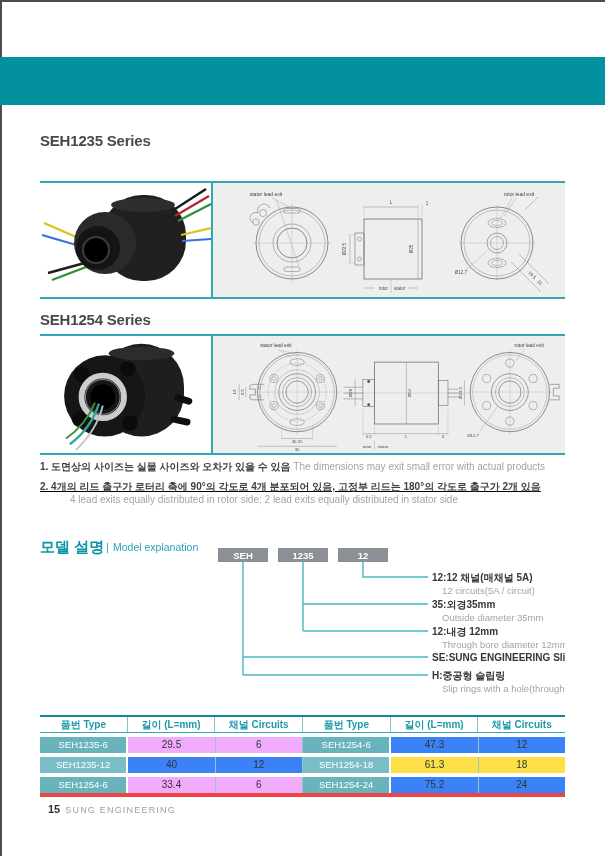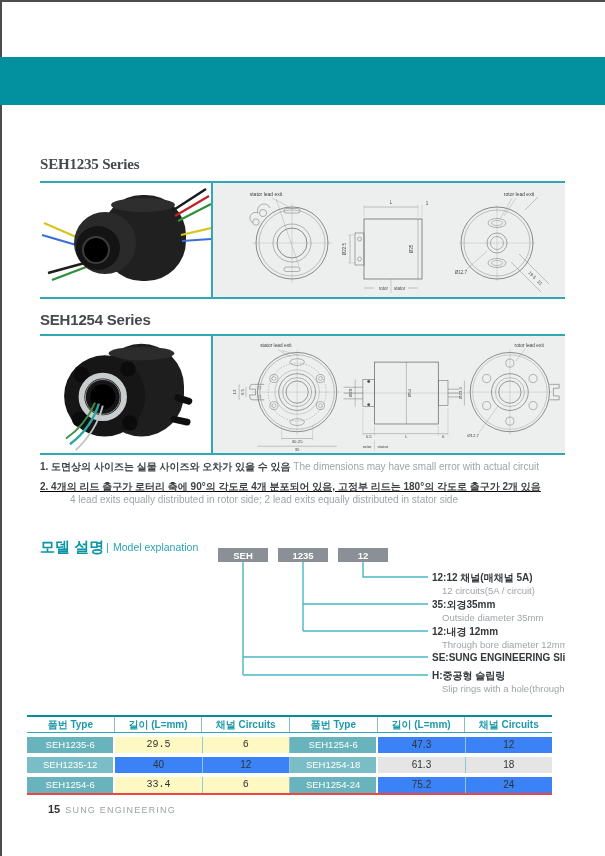--- a/index.html
+++ b/index.html
@@ -29,60 +29,60 @@
   
   .note { left:40px; width:530px; font-size:10px; line-height:12px; white-space:nowrap; }
   .note .ko { font-weight:700; color:#3E4245; }
   .note .en { font-weight:400; color:#9FA5A7; }
   .note-indent { left:50px;margin-left:20px; }
 
   
   .model-svg text { font-family:"Liberation Sans","DejaVu Sans",sans-serif; }
 
   
-  .spec-table { left:27px; top:715px; width:525px; border-bottom:2px solid #ef4444; }
+  .spec-table { left:40px; top:715px; width:525px; border-bottom:4px solid #ef4444; }
   .t-header {
     display:flex; height:15px; align-items:center;
     border-top:2.5px solid #0B8C9B; border-bottom:1.5px solid #2FA8B3;
   }
   .t-header .hc {
     flex:1; text-align:center; font-size:10px; font-weight:700; color:#1C9AAA;
     border-right:1px solid #7FC3CB; line-height:15px;
   }
   .t-header .hc:last-child { border-right:none; }
   .t-row { display:flex; height:16px; margin-top:4px;justify-content:space-between; }
   .t-row .tc {
     flex:1; text-align:center; font-size:10px; line-height:16px; color:#303436;
   }
   .tc.type  { color:#ffffff; font-size:9.5px; border-right:2px solid #ffffff; box-sizing:border-box; }
   .tc.sep   { border-right:1px solid #8FC8CF; box-sizing:border-box; }
   .bg-teal-a { background:#69B3BD; }
   .bg-teal-b { background:#7BBDC6; }
-  .bg-shade-a { background:#fef9c3;font-family:Liberation Mono, monospace; }
+  .bg-shade-a { background:#f0abfc; }
   .bg-shade-b { background:#3b82f6; }
-  .bg-shade-c { background:#e5e5e5; }
+  .bg-shade-c { background:#fde047; }
 
   
   .footer { left:48px; top:803px; font-size:9px; color:#9BA1A3; letter-spacing:1.2px; }
   .footer .pageno { font-size:11px; font-weight:700; color:#2F3336; letter-spacing:0; margin-right:5px; }
 
   
   svg .geo { stroke:#6e6e6e; fill:none; }
   svg .thin { stroke:#9a9a9a; fill:none; }
   svg text.dim { font-size:4.5px; fill:#4a4a4a; }
   svg text.lbl { font-size:5px; fill:#3f3f3f; }
 </style>
 </head>
 <body>
 
 <div class="abs page-border-top"></div>
 <div class="abs page-border-left"></div>
 <div class="abs header-band"></div>
 
-<div class="abs series-title" style="top:156px;font-family:Liberation Serif, serif;">SEH1235 Series</div>
+<div class="abs series-title" style="top:132px;">SEH1235 Series</div>
 
 <div class="abs panel" style="top:181px; height:118px;">
   <div class="photo-cell">
     <svg viewBox="0 0 171 114">
 
       <path d="M50,60 L4,40" stroke="#d6c51e" stroke-width="2.3" fill="none"></path>
       <path d="M50,66 L2,52" stroke="#3a6fd8" stroke-width="2.3" fill="none"></path>
       <path d="M52,78 L8,90" stroke="#1e1e1e" stroke-width="2.5" fill="none"></path>
       <path d="M54,81 L12,97" stroke="#2f8f3a" stroke-width="2.3" fill="none"></path>
 
@@ -284,21 +284,21 @@
         <line class="thin" x1="316" y1="13" x2="306" y2="26" stroke-width="0.4"></line>
         <text class="lbl" x="320" y="11" text-anchor="middle">rotor lead exit</text>
         <line class="thin" x1="268" y1="100" x2="288" y2="72" stroke-width="0.4"></line>
         <text class="dim" x="262" y="104" text-anchor="middle">Ø12.7</text>
       </g>
     </svg>
   </div>
 </div>
 
 <div class="abs note" style="top:461px;">
-  <span class="ko">1. 도면상의 사이즈는 실물 사이즈와 오차가 있을 수 있음</span><span class="en"> The dimensions may have small error with actual circuit</span>
+  <span class="ko">1. 도면상의 사이즈는 실물 사이즈와 오차가 있을 수 있음</span><span class="en"> The dimensions may exit small error with actual products</span>
 </div>
 <div class="abs note" style="top:481px;text-decoration:underline;">
   <span class="ko">2. 4개의 리드 출구가 로터리 축에 90°의 각도로 4개 분포되어 있음, 고정부 리드는 180°의 각도로 출구가 2개 있음</span>
 </div>
 <div class="abs note note-indent" style="top:494px;">
   <span class="en">4 lead exits equally distributed in rotor side; 2 lead exits equally distributed in stator side</span>
 </div>
 
 <div class="abs" style="left:40px; top:535px; width:525px; height:172px;">
   <svg class="model-svg" viewBox="0 0 525 172" width="525" height="172">

